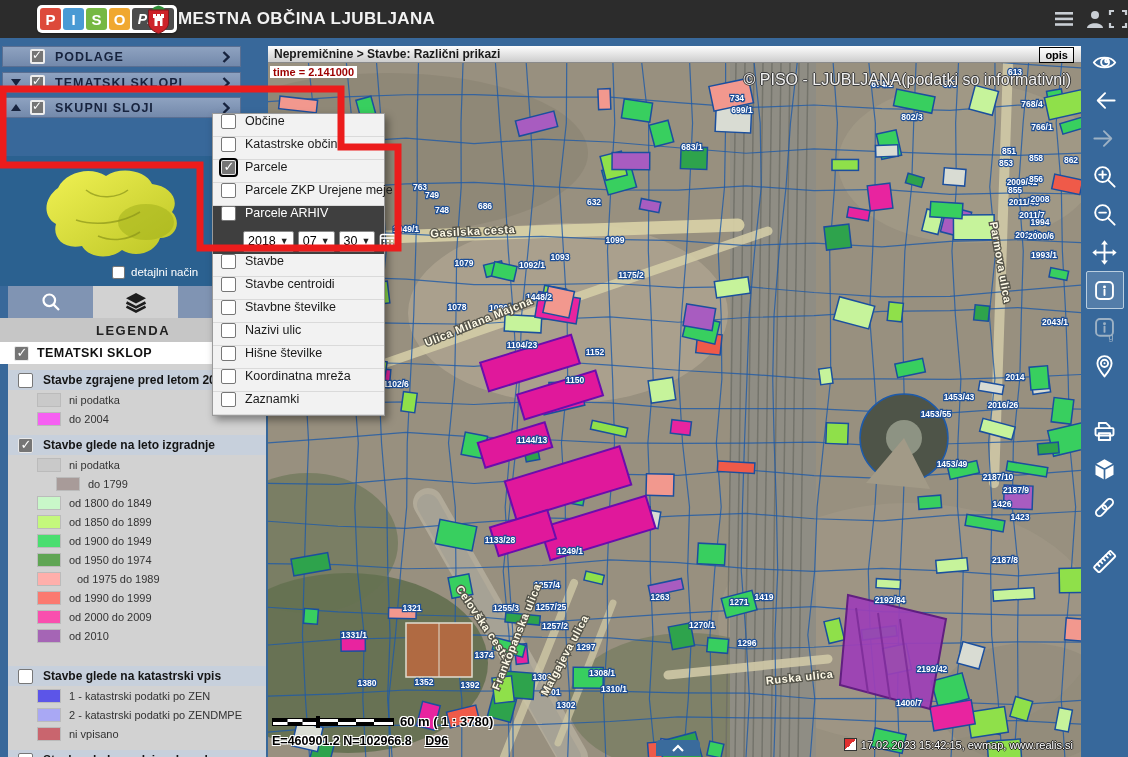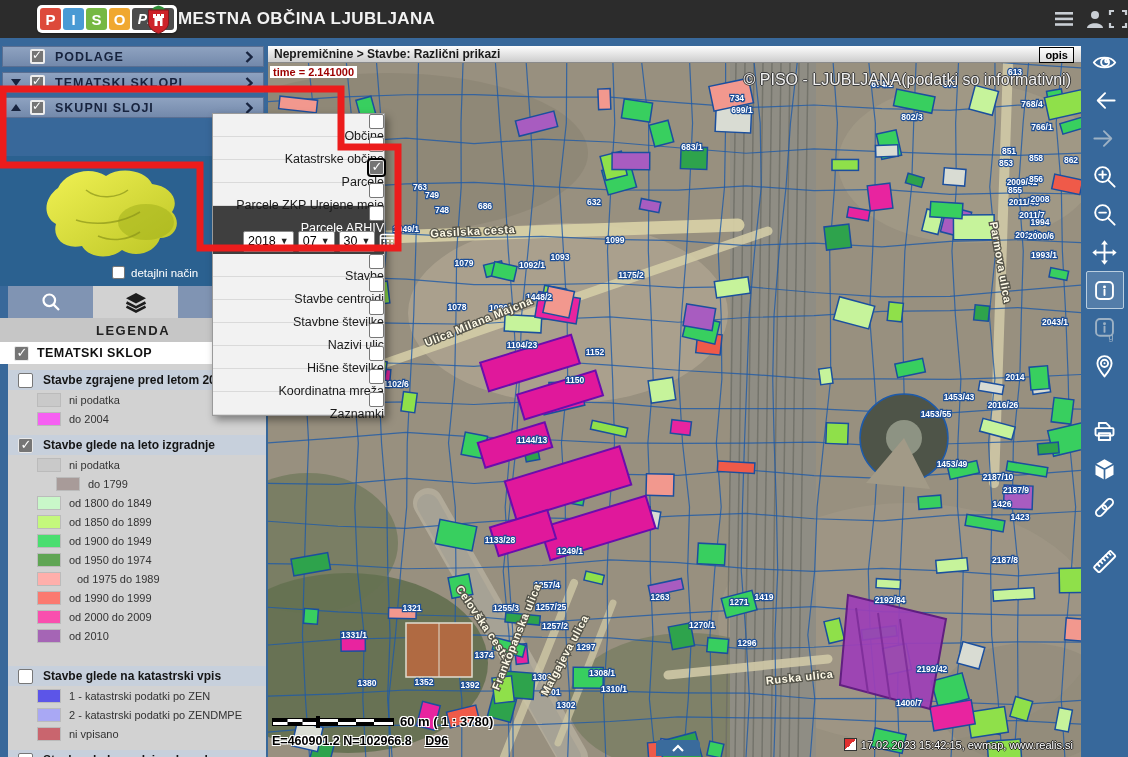--- a/index.html
+++ b/index.html
@@ -12,38 +12,38 @@
   .logo-tile{width:21px;height:22px;border-radius:3px;color:#fff;font-weight:bold;font-size:15px;
              display:flex;align-items:center;justify-content:center;}
   .logo-pro{width:42px;height:22px;border-radius:3px;background:#4c4c4c;color:#fff;font-weight:bold;
             font-style:italic;font-size:14px;display:flex;align-items:center;justify-content:center;}
   #coat{position:absolute;left:147px;top:4px;}
   #app-title{position:absolute;left:178px;top:0;height:38px;display:flex;align-items:center;
              color:#f2f2f2;font-size:17px;font-weight:bold;letter-spacing:.4px;}
   .hdr-ic{position:absolute;top:8px;width:22px;height:22px;cursor:pointer;}
   
   #sidebar{position:absolute;left:0;top:38px;width:266px;height:719px;background:#38689a;}
-  .acc-row{position:absolute;left:2px;width:262px;height:21px;display:flex;align-items:center;
+  .acc-row{position:absolute;left:2px;width:239px;height:21px;display:flex;align-items:center;
            background:linear-gradient(#8ea2c0,#7389ab);border:1px solid #5a6f92;box-sizing:border-box;
            cursor:pointer;}
   .tri{width:0;height:0;margin-left:8px;}
   .tri.down{border-left:5px solid transparent;border-right:5px solid transparent;border-top:7px solid #17233e;}
   .tri.up{border-left:5px solid transparent;border-right:5px solid transparent;border-bottom:7px solid #17233e;}
   .tri.none{border:none;width:10px;}
   .acc-label{margin-left:10px;font-size:12.5px;font-weight:bold;letter-spacing:1px;color:#17233e;}
   .acc-chev{position:absolute;right:10px;top:4px;}
   .cb{width:15px;height:15px;background:#fff;border:1px solid #777;border-radius:2px;box-sizing:border-box;
       position:relative;flex:none;cursor:pointer;}
   .cb.checked{background:#757575;border:1px solid #e9e9e9;}
   .cb.checked::after{content:"\2713";position:absolute;left:1.5px;top:-2px;color:#fff;font-size:13px;font-weight:bold;}
   .cb.small{width:13px;height:13px;}
   .acc-row .cb{margin-left:9px;background:#757575;border:2px solid #ededed;}
   .acc-row .cb::after{content:"\2713";position:absolute;left:0px;top:-3px;color:#fff;font-size:12px;font-weight:bold;}
   #overview-panel{position:absolute;left:0;top:118px;width:266px;height:130px;background:#2b6190;}
-  #detail-row{position:absolute;left:112px;top:110px;display:flex;align-items:center;gap:6px;color:#fff;font-size:11.5px;}
+  #detail-row{position:absolute;left:112px;top:110px;display:flex;align-items:flex-start;gap:6px;color:#fff;font-size:11.5px;}
   
   #tabbar{position:absolute;left:0;top:248px;width:266px;height:32px;background:#38689a;}
   .side-tab{position:absolute;top:0;width:85px;height:32px;display:flex;align-items:center;justify-content:center;cursor:pointer;}
   .side-tab.inactive{background:#8094b3;}
   .side-tab.active{background:#d2d2d2;}
   #tab-filler{position:absolute;left:178px;top:0;width:88px;height:32px;background:#8094b3;}
   #legend-title{position:absolute;left:0;top:280px;width:266px;height:24px;background:#c6c6c6;
                 display:flex;align-items:center;justify-content:center;font-size:13px;font-weight:bold;
                 letter-spacing:1.5px;color:#222;}
   #legend-root{position:absolute;left:0;top:304px;width:266px;height:22px;background:#fff;
@@ -92,21 +92,21 @@
   .tool-btn svg{stroke:#fff;fill:none;stroke-width:1.7;stroke-linecap:round;stroke-linejoin:round;}
   .tool-btn svg .f{fill:#fff;stroke:none;}
   .tool-btn svg .t{fill:#fff;stroke:none;font-family:"Liberation Sans",sans-serif;}
   .tool-btn.disabled svg{stroke:#9db1c4;}
   .tool-btn.disabled svg .f,.tool-btn.disabled svg .t{fill:#9db1c4;}
   .tool-btn svg .cube-f{fill:#fff;stroke:none;}
   .tool-btn svg .cube-l{stroke:#37689b;stroke-width:1.5;}
   
   #layers-menu{position:absolute;left:212px;top:113px;width:173px;background:#f2f2f2;
                border:1px solid #9a9a9a;box-sizing:border-box;box-shadow:3px 4px 8px rgba(0,0,0,.4);z-index:40;}
-  .menu-row{height:22px;display:flex;align-items:flex-end;border-bottom:1px solid #dadada;background:#f2f2f2;cursor:pointer;flex-direction:column;}
+  .menu-row{height:22px;display:flex;align-items:flex-start;border-bottom:1px solid #dadada;background:#f2f2f2;cursor:pointer;}
   .menu-row .cb{margin-left:8px;width:15px;height:15px;}
   .menu-row .lbl{margin-left:9px;font-size:12.5px;color:#1a1a1a;white-space:nowrap;}
   .menu-row.dark,.menu-date{background:#3f3f3f;border-bottom:none;}
   .menu-row.dark .lbl{color:#fff;}
   .menu-row .cb.focused{outline:2px solid #000;}
   .menu-date{height:26px;display:flex;align-items:center;gap:4px;padding-left:30px;}
   .dsel{height:19px;background:#fff;border:1px solid #888;border-radius:2px;display:inline-flex;
         align-items:center;justify-content:space-between;padding:0 4px;font-size:12.5px;color:#000;cursor:pointer;}
   .dsel .car{font-size:9px;margin-left:4px;color:#222;}
   #cal-btn{width:20px;height:19px;display:flex;align-items:center;justify-content:center;cursor:pointer;}

